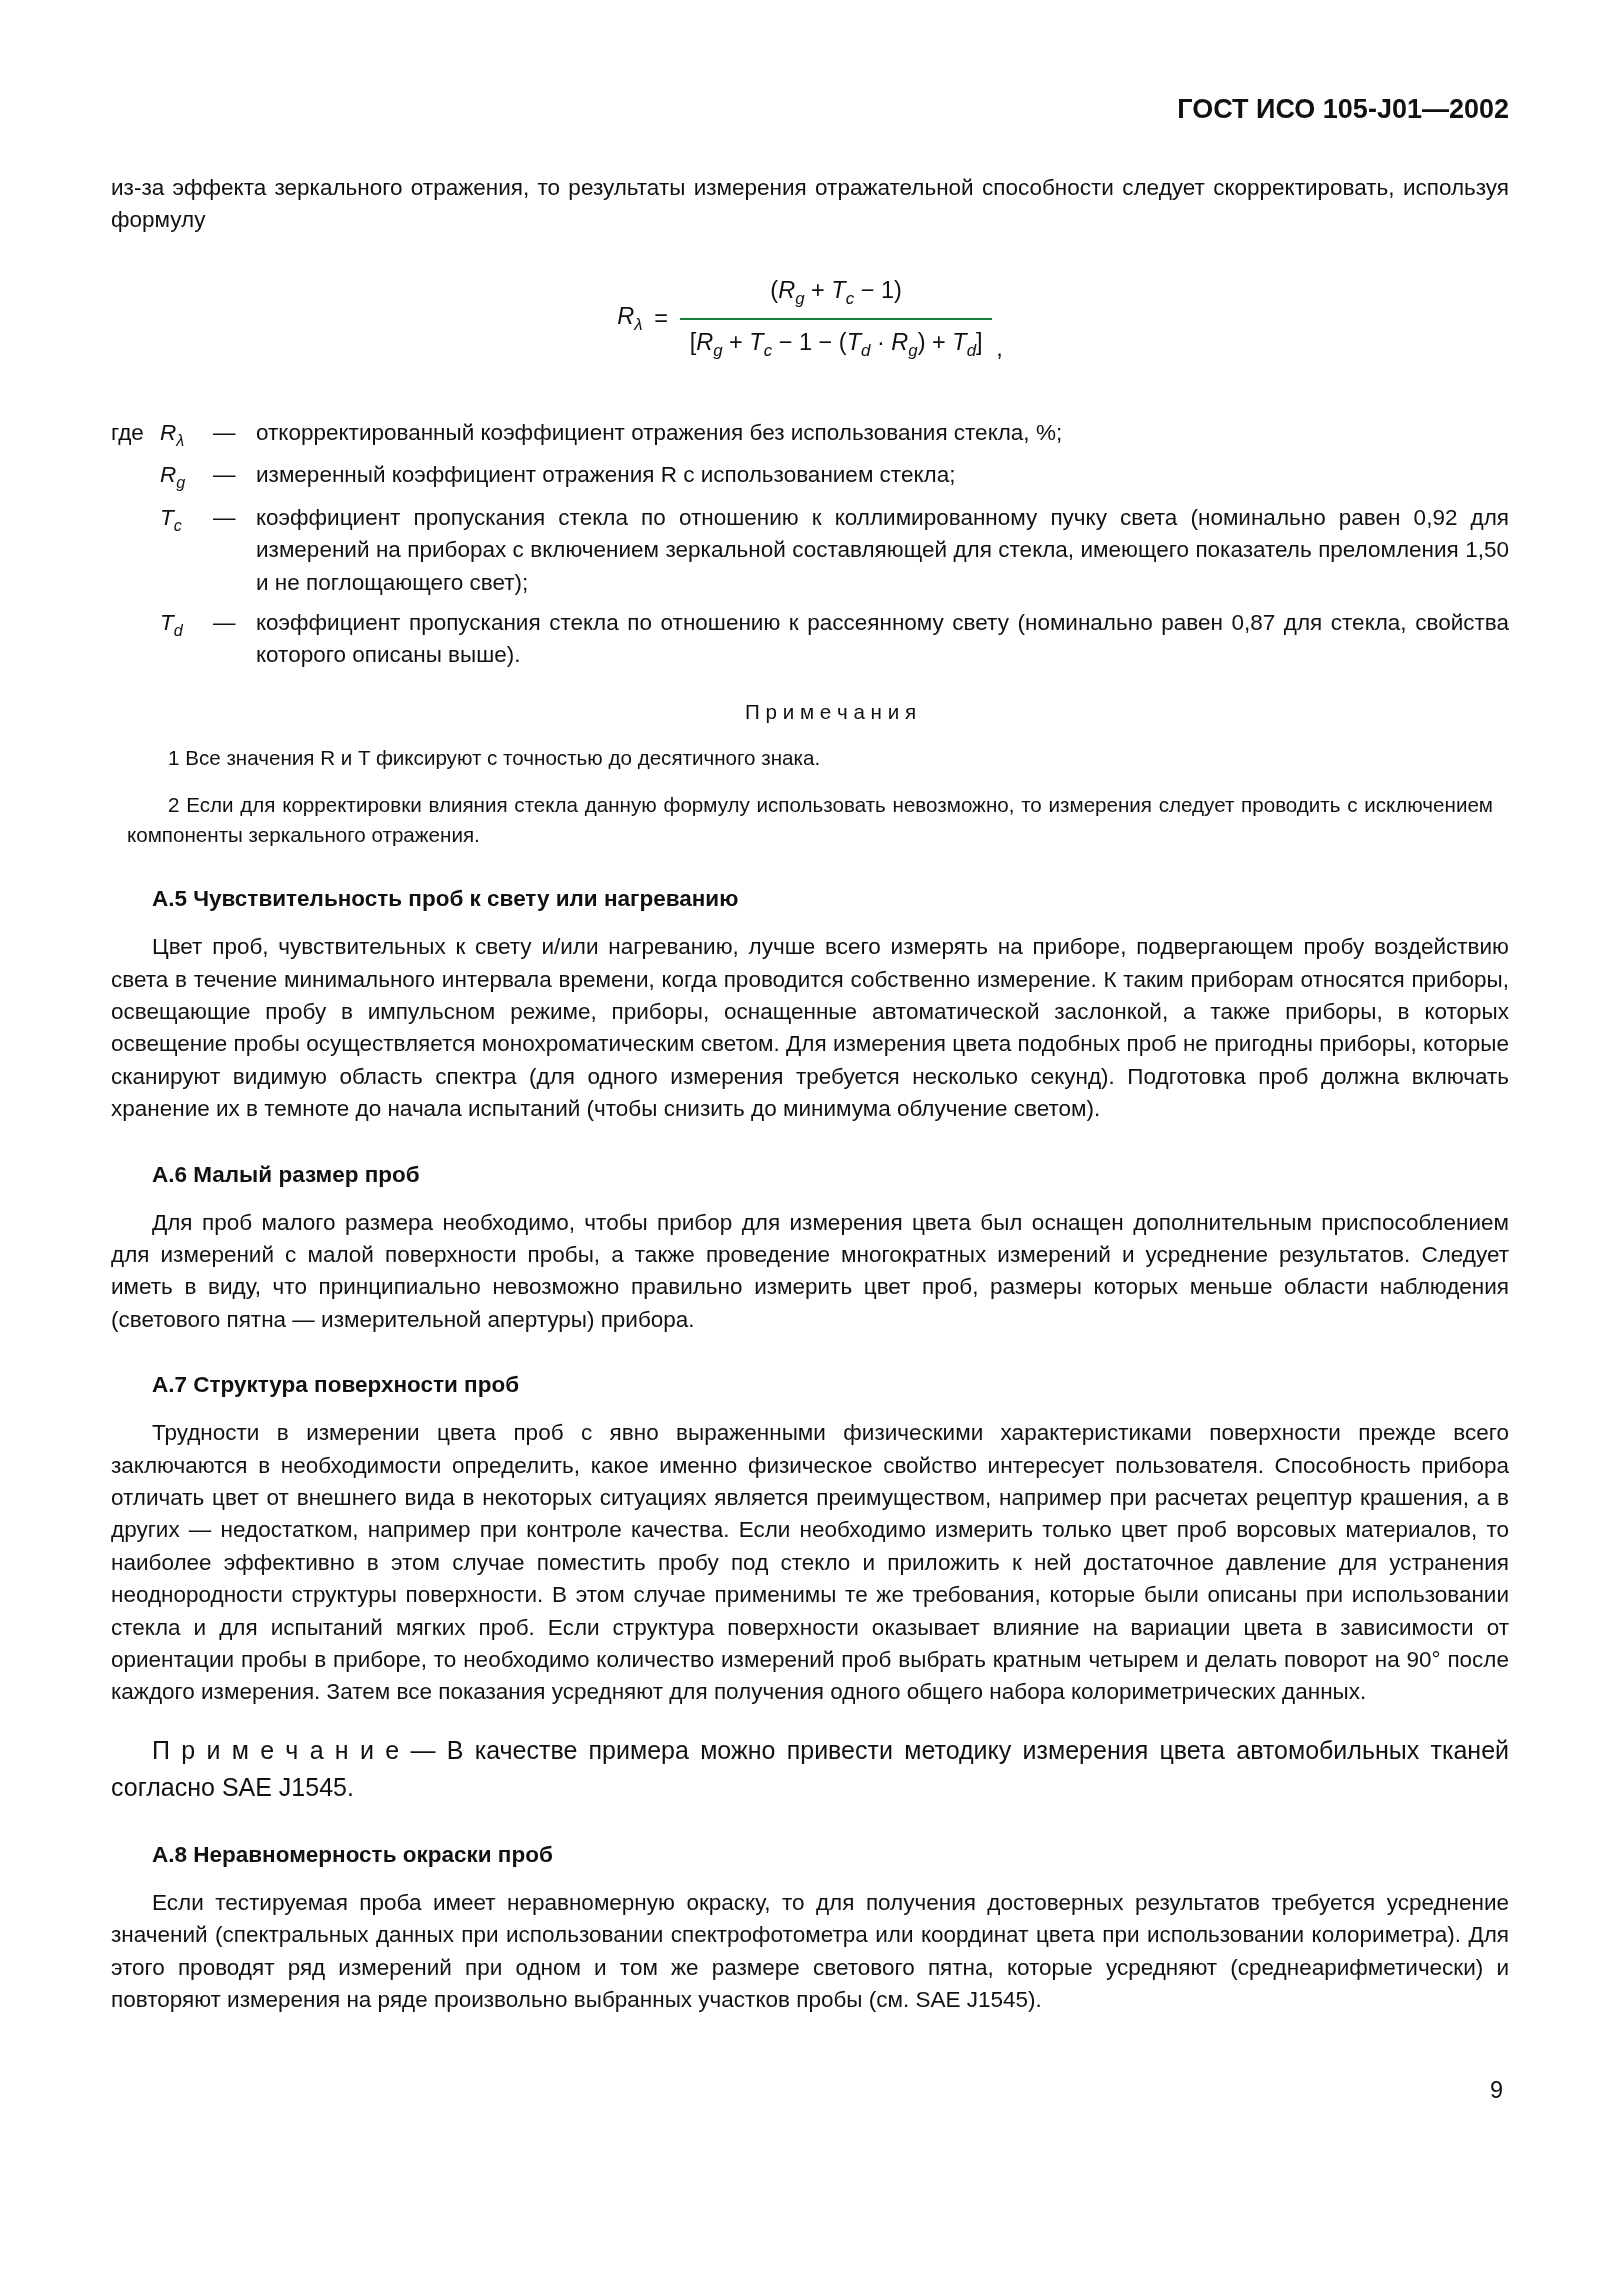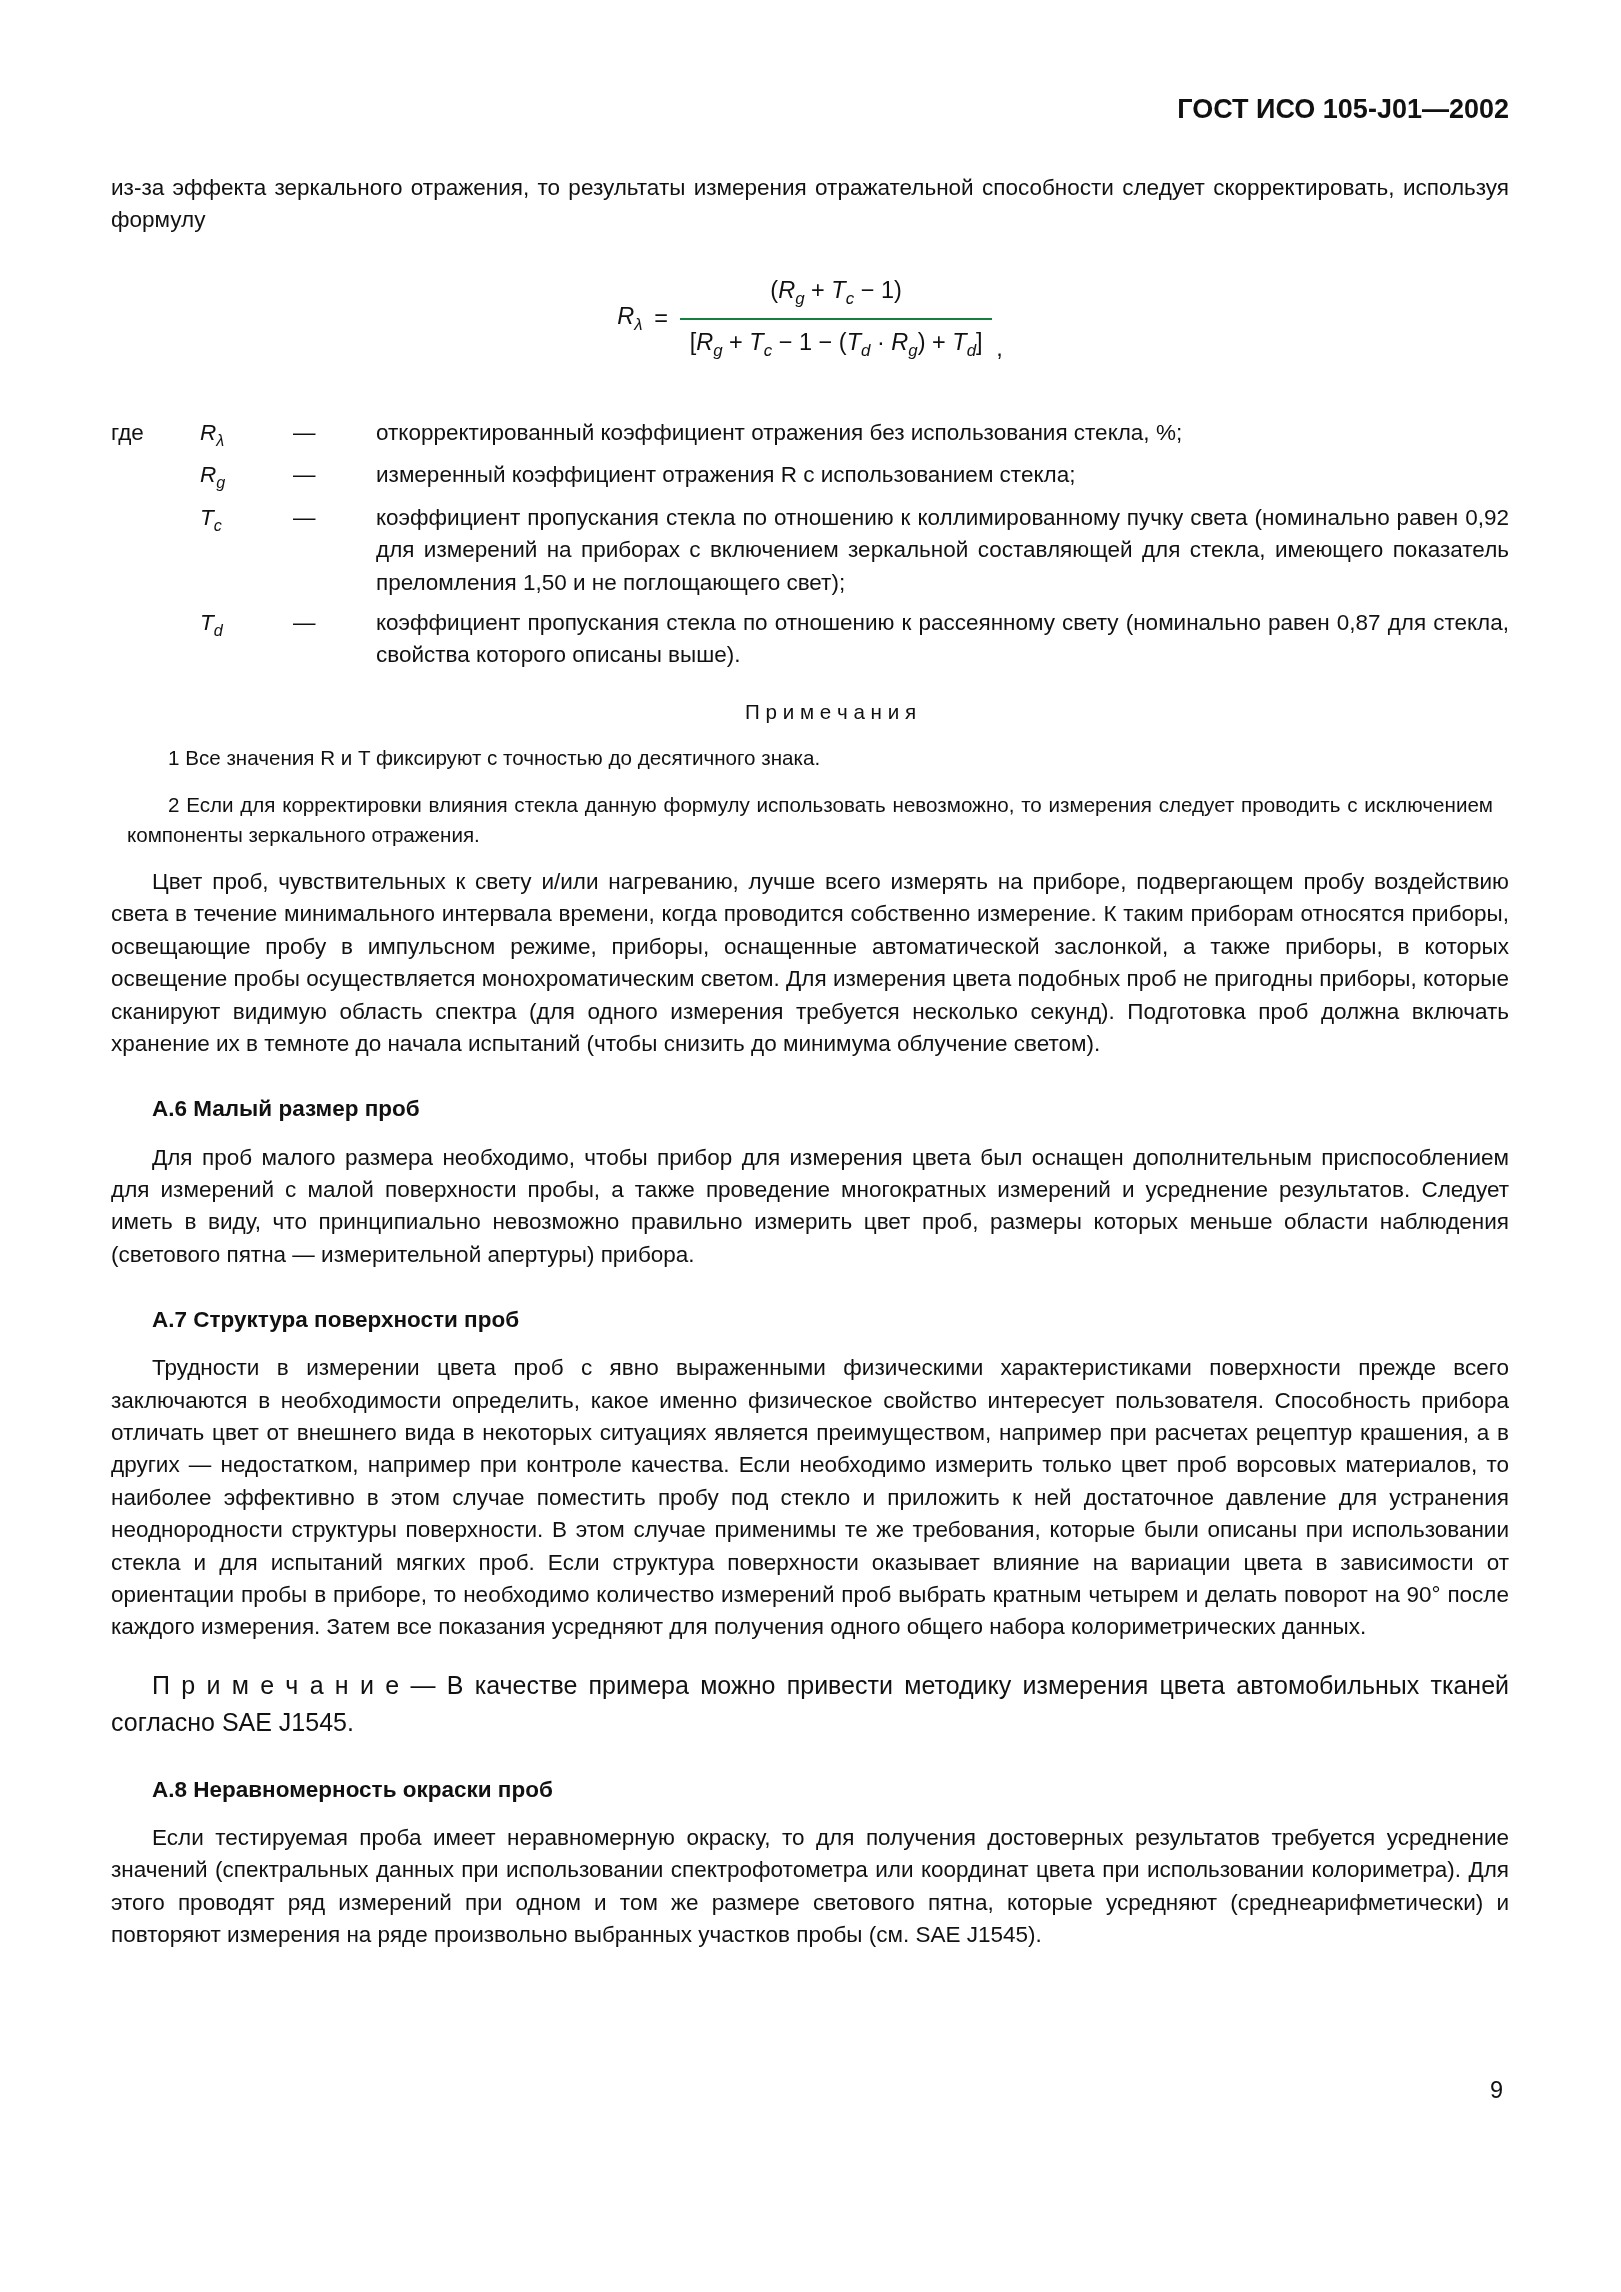--- a/index.html
+++ b/index.html
@@ -51,21 +51,20 @@
   .frac .den { display: block; padding: 6.9px 9.8px 2px; }
   .f-comma { margin-left: 3.9px; align-self: flex-end; }
 
   
   .definitions { margin: 0 0 9.8px 0; }
   .def-row {
     display: grid;
     grid-template-columns: 49px 53px 43px 1fr;
     margin-bottom: 7.8px;
     text-align: justify;
-    gap: 40px;
   }
   .def-prefix { white-space: nowrap; }
   .def-term { white-space: nowrap; }
   .def-dash { text-align: left; }
 
   
   .notes-block {
     font-size: 20.6px;
     line-height: 1.47;
     margin: 25.5px 0 0 0;
@@ -142,20 +141,21 @@
     </div>
   </div>
 
   <div class="notes-block">
     <div class="note-title">П р и м е ч а н и я</div>
     <p class="note-item"><span>1</span> <span>Все значения R и T фиксируют с точностью до десятичного знака.</span></p>
     <p class="note-item"><span>2</span> <span>Если для корректировки влияния стекла данную формулу использовать невозможно, то измерения следует проводить с исключением компоненты зеркального отражения.</span></p>
   </div>
 
   <div>
+    <div class="section-heading">А.5 Чувствительность проб к свету или нагреванию</div>
     <p class="body-text">Цвет проб, чувствительных к свету и/или нагреванию, лучше всего измерять на приборе, подвергающем пробу воздействию света в течение минимального интервала времени, когда проводится собственно измерение. К таким приборам относятся приборы, освещающие пробу в импульсном режиме, приборы, оснащенные автоматической заслонкой, а также приборы, в которых освещение пробы осуществляется монохроматическим светом. Для измерения цвета подобных проб не пригодны приборы, которые сканируют видимую область спектра (для одного измерения требуется несколько секунд). Подготовка проб должна включать хранение их в темноте до начала испытаний (чтобы снизить до минимума облучение светом).</p>
   </div>
 
   <div>
     <div class="section-heading">А.6 Малый размер проб</div>
     <p class="body-text">Для проб малого размера необходимо, чтобы прибор для измерения цвета был оснащен дополнительным приспособлением для измерений с малой поверхности пробы, а также проведение многократных измерений и усреднение результатов. Следует иметь в виду, что принципиально невозможно правильно измерить цвет проб, размеры которых меньше области наблюдения (светового пятна — измерительной апертуры) прибора.</p>
   </div>
 
   <div>
     <div class="section-heading">А.7 Структура поверхности проб</div>

